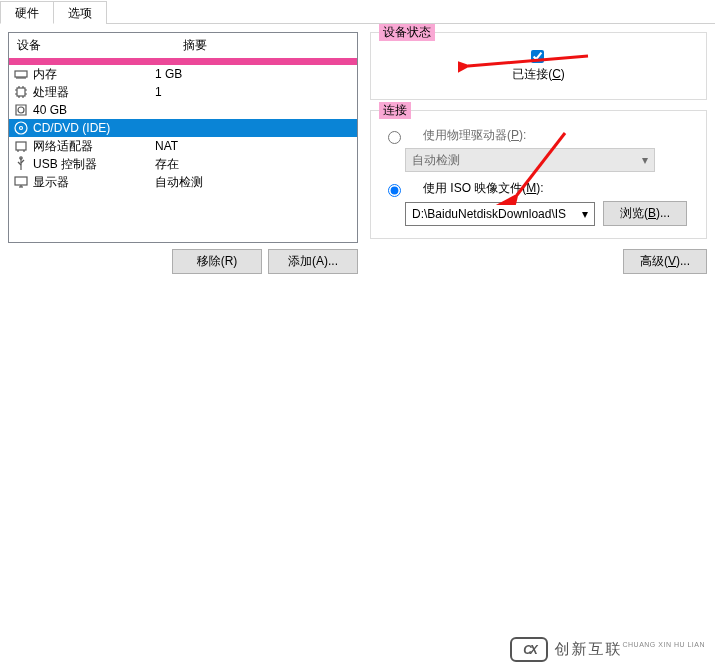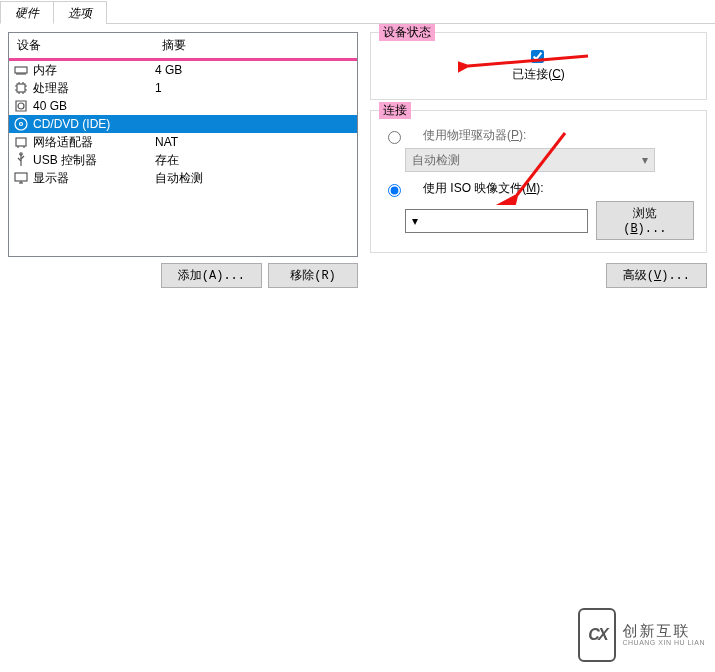--- a/index.html
+++ b/index.html
@@ -23,21 +23,20 @@
   }
   .tab {
     padding: 3px 14px 2px 14px;
     border: 1px solid #d0d0d0;
     border-bottom: none;
     margin-right: -1px;
     background: #fff;
     cursor: pointer;
     position: relative;
     top: 1px;
-    font-style: italic;
   }
   .tab.active {
     background: #fff;
     border-bottom: 1px solid #fff;
     z-index: 2;
   }
   .content {
     display: flex;
     padding: 8px;
     gap: 8px;
@@ -48,22 +47,23 @@
     flex-direction: column;
   }
   .device-list {
     border: 1px solid #828790;
     background: #fff;
     flex: 1;
     height: 570px;
   }
   .list-header {
     display: flex;
-    border-bottom: 3px solid #ec4899;
+    border-bottom: 7px solid #ec4899;
     font-weight: 400;
+    gap: 21px;
   }
   .list-header .col {
     padding: 4px 8px;
   }
   .col-dev { width: 145px; }
   .col-sum { flex: 1; }
   .list-row {
     display: flex;
     align-items: center;
     height: 18px;
@@ -81,21 +81,21 @@
   }
   .list-row .dev-name { width: 122px; white-space: nowrap; overflow: hidden; }
   .list-row .dev-sum { flex: 1; white-space: nowrap; overflow: hidden; text-overflow: ellipsis; }
   .btn-row {
     display: flex;
     justify-content: flex-end;
     gap: 6px;
     margin-top: 6px;
   }
   button.win-btn {
-    font-family: Liberation Mono, monospace;
+    font-family: Liberation Sans, sans-serif;
     font-size: 12px;
     padding: 3px 16px;
     background: #e1e1e1;
     border: 1px solid #adadad;
     cursor: pointer;
     min-width: 90px;
   }
   .right-panel {
     flex: 1;
     padding-left: 4px;
@@ -179,26 +179,26 @@
     position: absolute;
     right: 10px;
     bottom: 10px;
     display: flex;
     align-items: center;
     gap: 6px;
     color: #555;
     font-size: 12px;
   }
   .logo-cx {
-    width: 38px; height: 54px; border: 2.5px solid #555; border-radius: 6px;
+    width: 38px; height: 25px; border: 2.5px solid #555; border-radius: 6px;
     display: flex; align-items: center; justify-content: center;
-    font-weight: bold; font-size: 16px; font-style: italic; color: #555;
+    font-weight: bold; font-size: 12px; font-style: italic; color: #555;
     letter-spacing: -2px;
   }
-  .logo-text { display: flex; flex-direction: column; line-height: 1.1; }
+  .logo-text { display: flex; flex-direction: row; line-height: 1.1; }
   .logo-text .cn { font-size: 15px; letter-spacing: 2px; font-weight: 500; }
   .logo-text .py { font-size: 7px; letter-spacing: 0.5px; color: #888; }
 </style>
 </head>
 <body>
 
 <div class="tabs">
   <div class="tab active">硬件</div>
   <div class="tab">选项</div>
 </div>
@@ -217,21 +217,21 @@
           <svg class="ic" viewBox="0 0 16 16">
               <rect class="hw-icon" x="2" y="5" width="12" height="6"></rect>
               <line class="hw-icon" x1="4" y1="11" x2="4" y2="13"></line>
               <line class="hw-icon" x1="6" y1="11" x2="6" y2="13"></line>
               <line class="hw-icon" x1="8" y1="11" x2="8" y2="13"></line>
               <line class="hw-icon" x1="10" y1="11" x2="10" y2="13"></line>
               <line class="hw-icon" x1="12" y1="11" x2="12" y2="13"></line>
             </svg>
         </span>
         <span class="dev-name">内存</span>
-        <span class="dev-sum">4 GB</span>
+        <span class="dev-sum">1 GB</span>
       </div>
 
       <div class="list-row">
         <span class="icon">
           <svg class="ic" viewBox="0 0 16 16">
               <rect class="hw-icon" x="4" y="4" width="8" height="8"></rect>
               <line class="hw-icon" x1="6" y1="2" x2="6" y2="4"></line>
               <line class="hw-icon" x1="10" y1="2" x2="10" y2="4"></line>
               <line class="hw-icon" x1="6" y1="12" x2="6" y2="14"></line>
               <line class="hw-icon" x1="10" y1="12" x2="10" y2="14"></line>
@@ -297,22 +297,22 @@
               <line class="hw-icon" x1="6" y1="13" x2="10" y2="13"></line>
               <line class="hw-icon" x1="8" y1="11" x2="8" y2="13"></line>
             </svg>
         </span>
         <span class="dev-name">显示器</span>
         <span class="dev-sum">自动检测</span>
       </div>
     </div>
 
     <div class="btn-row">
+      <button class="win-btn"><span>移除(R)</span></button>
       <button class="win-btn"><span>添加(A)...</span></button>
-      <button class="win-btn"><span>移除(R)</span></button>
     </div>
   </div>
 
   <div class="right-panel">
 
     <div class="groupbox">
       <div class="groupbox-title">设备状态</div>
       <label class="chk-row">
         <input type="checkbox" checked="" style="">
         <span>已连接(<span class="underline">C</span>)</span>
@@ -330,20 +330,21 @@
         <span>自动检测</span>
         <span class="cheron">▾</span>
       </div>
 
       <label class="radio-row">
         <input type="radio" name="conn" checked="" style="">
         <span>使用 ISO 映像文件(<span class="underline">M</span>):</span>
       </label>
       <div class="file-row">
         <div class="file-combo">
+          <span>D:\BaiduNetdiskDownload\IS</span>
           <span>▾</span>
         </div>
         <button class="win-btn" style="min-width:72px;">浏览(<span class="underline">B</span>)...</button>
       </div>
     </div>
 
     <div class="adv-row">
       <button class="win-btn" style="min-width:80px;">高级(<span class="underline">V</span>)...</button>
     </div>
 

